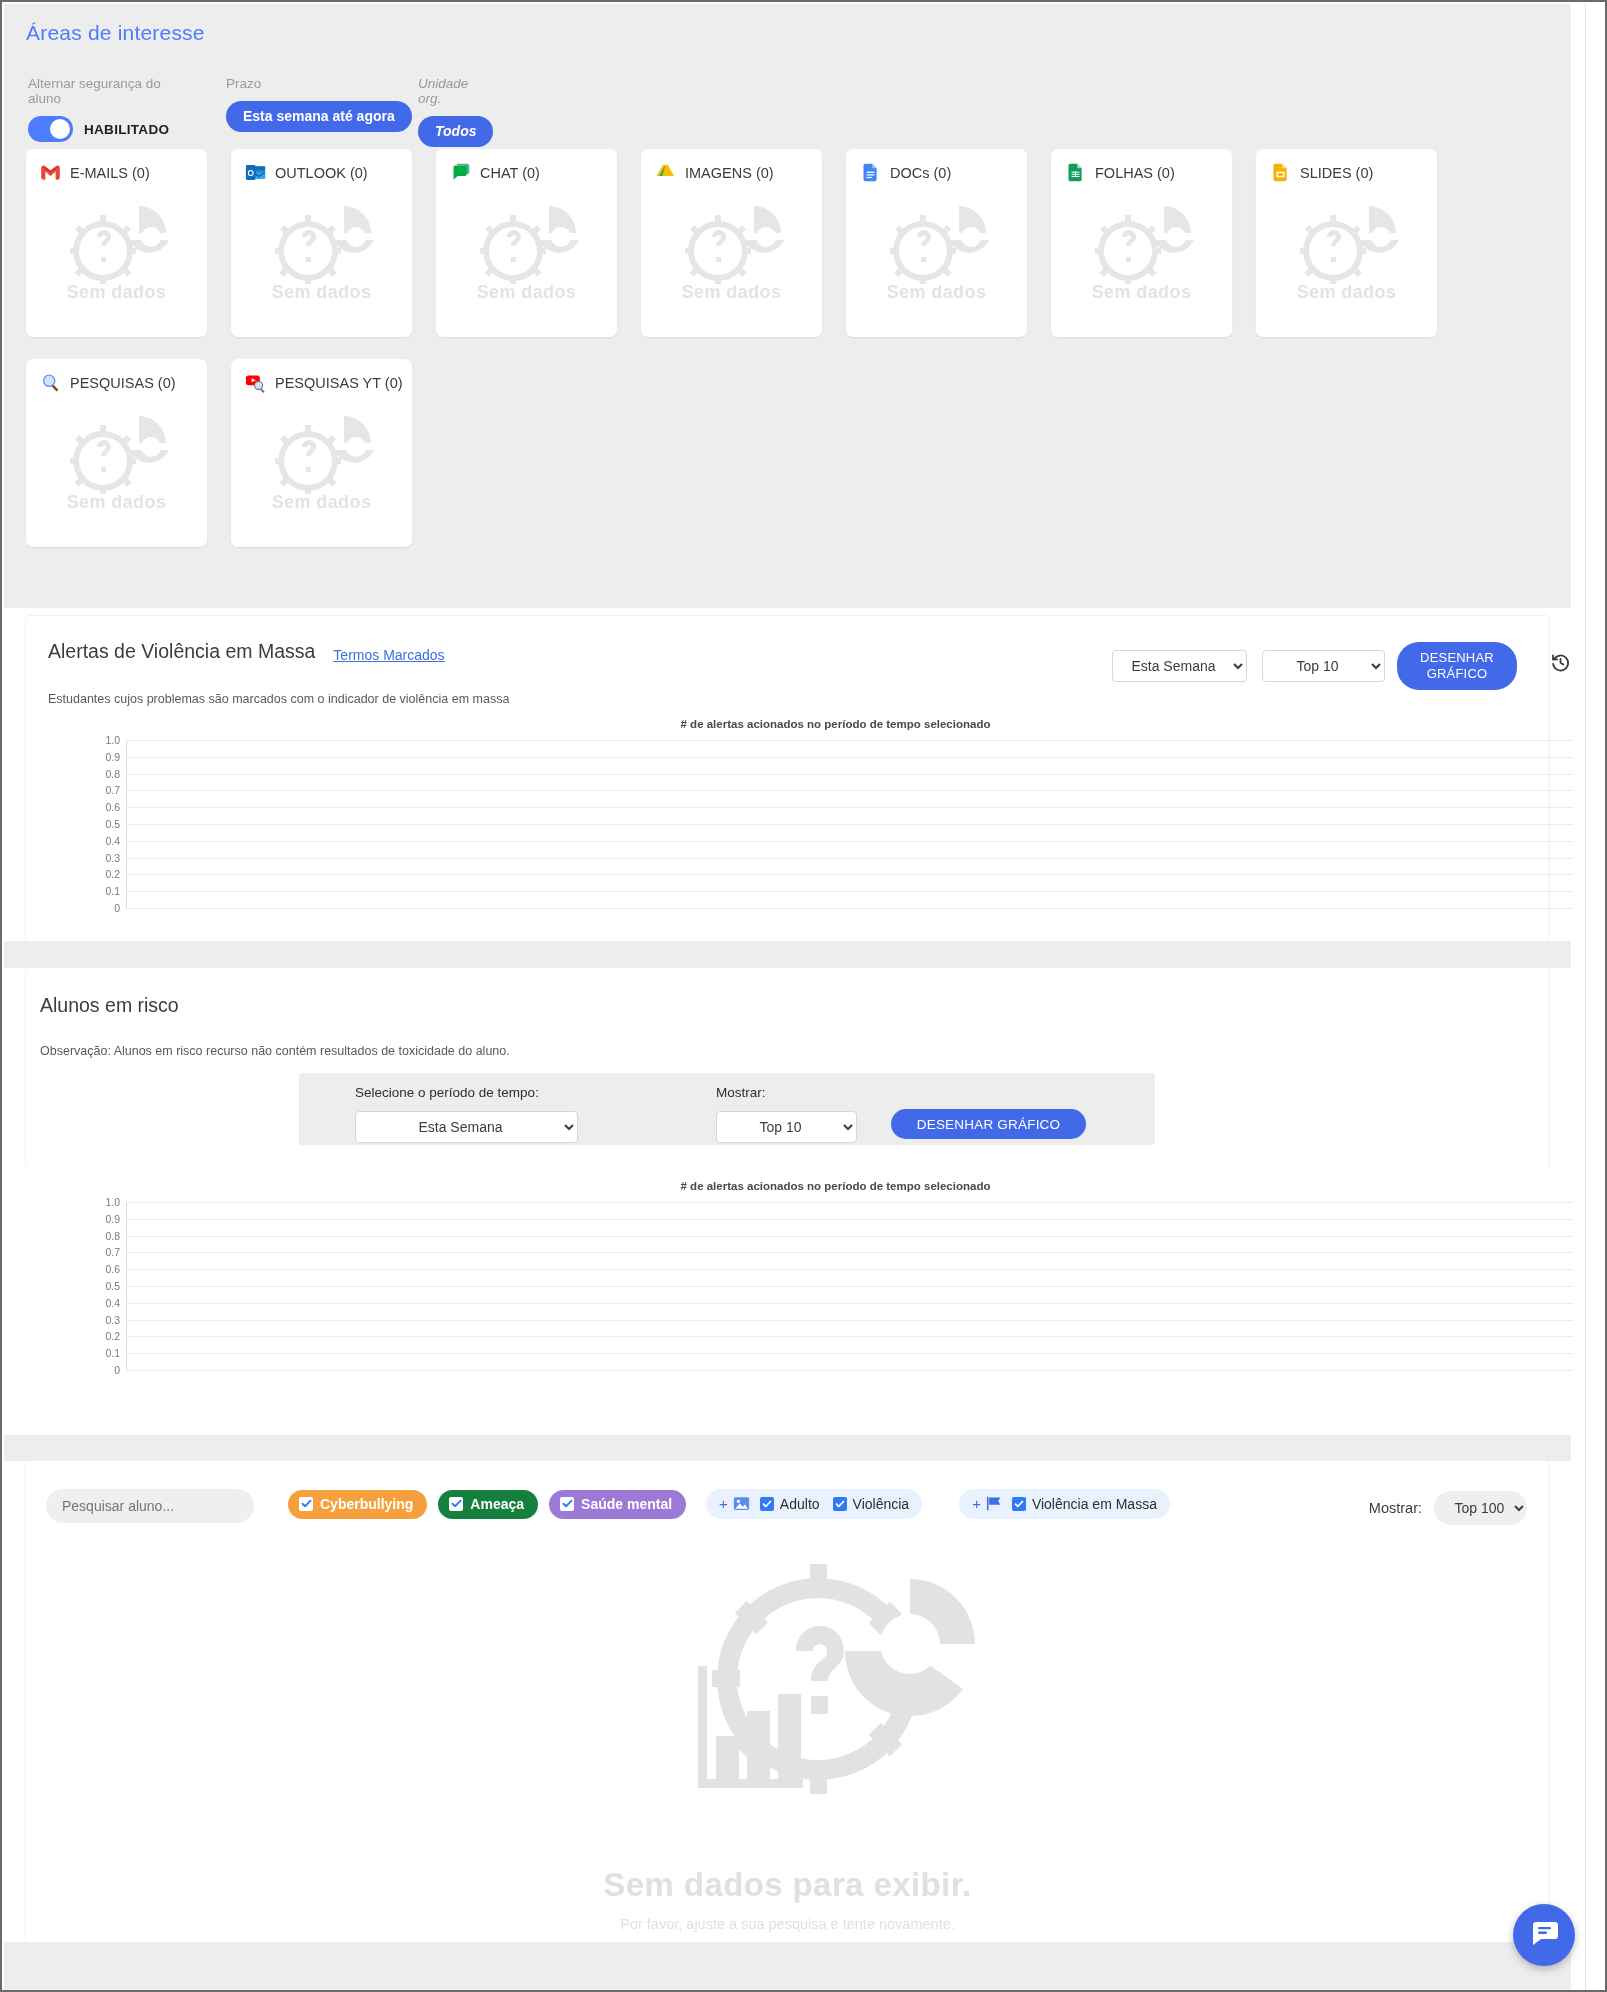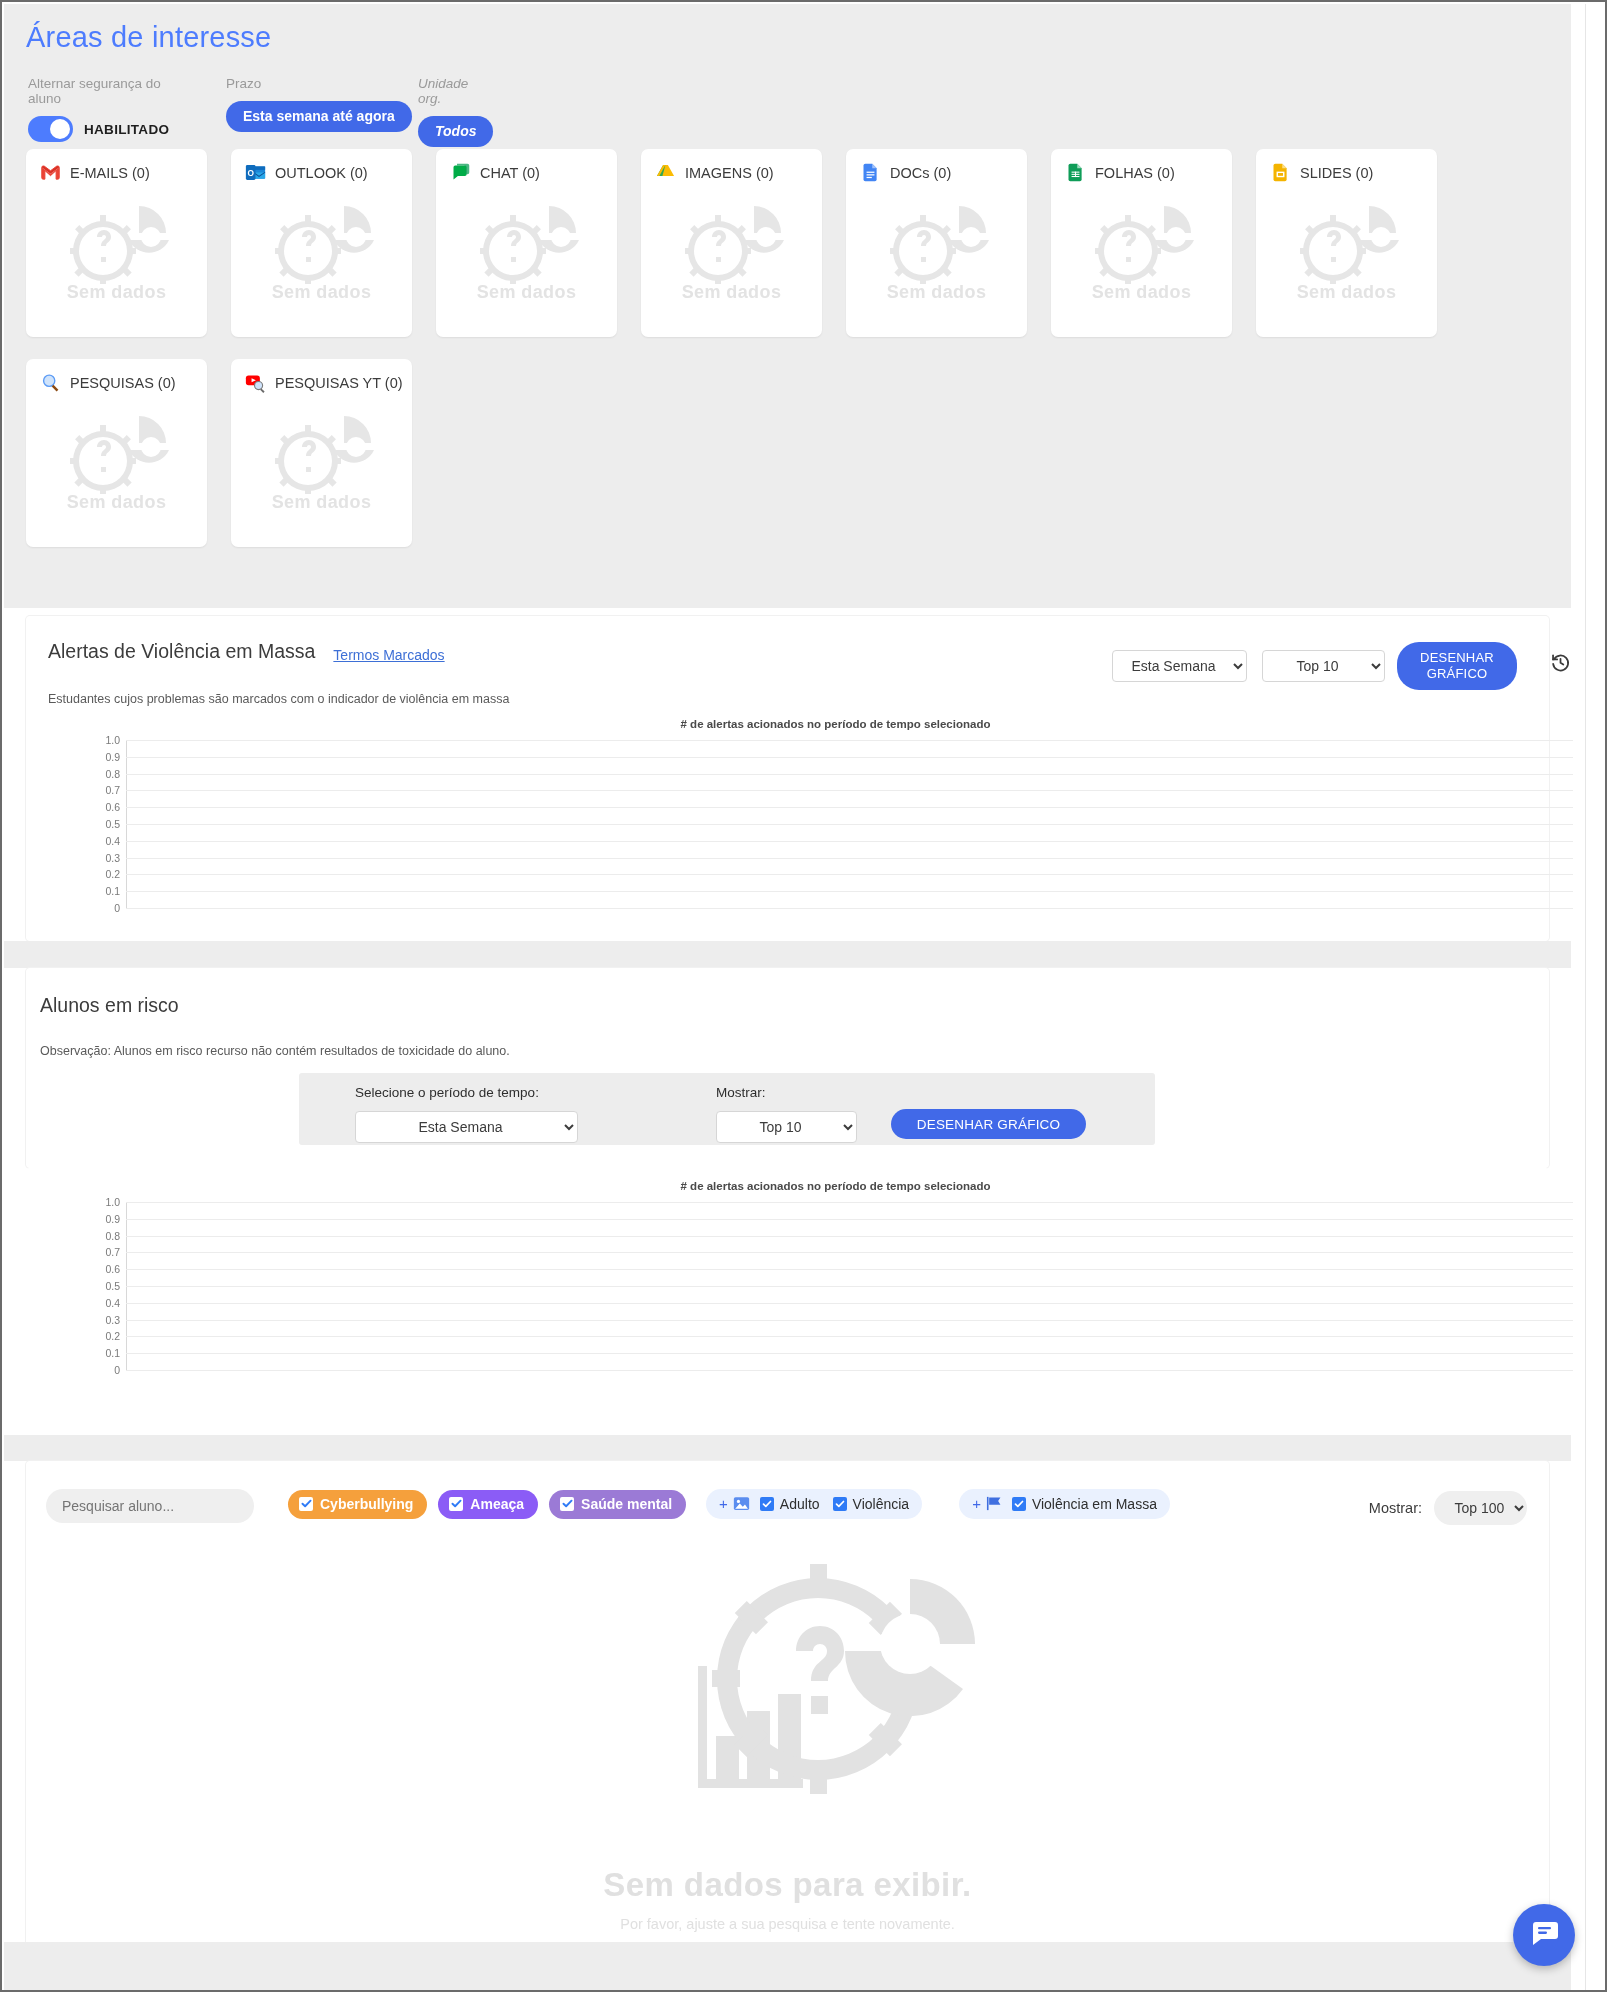--- a/index.html
+++ b/index.html
@@ -17,21 +17,21 @@
   .scroll-col {
     position:absolute; right:2px; top:2px; width:18px; height:1988px;
     background:#ffffff; border-left:1px solid #e6e6e6;
   }
   .page { position:absolute; left:2px; top:2px; width:1585px; height:1988px; background:#ffffff; }
 
   
   .top-panel { position:absolute; left:0; top:0; width:1567px; height:604px; background:#ededed; }
   .page-title {
     position:absolute; left:22px; top:17px;
-    font-size:29px; color:#4d7cfe; font-weight:400; letter-spacing:.2px;
+    font-size:21px; color:#4d7cfe; font-weight:400; letter-spacing:.2px;
   }
   .filters { position:absolute; left:24px; top:72px; }
   .filter-group { position:absolute; }
   .filter-label { font-size:13.5px; color:#9a9a9a; font-weight:400; display:block; margin-bottom:10px;}
   .toggle-row { display:flex; align-items:center;margin-top:6px; }
   .toggle {
     width:45px; height:26px; border-radius:13px; background:#4d7cfe; position:relative; cursor:pointer;
   }
   .toggle .knob{
     position:absolute; right:3px; top:3px; width:20px; height:20px; border-radius:50%; background:#fff;
@@ -612,21 +612,21 @@
 
         <span class="tag" style="background:#f5a03c;">
           <span class="cb">
             <svg width="11" height="11" viewBox="0 0 12 12">
                 <path d="M1.6 6.2 4.5 9 10.4 2.9" stroke="#2f7bf6" stroke-width="2.1" fill="none" stroke-linecap="round" stroke-linejoin="round"></path>
               </svg>
           </span>
           <span>Cyberbullying</span>
         </span>
 
-        <span class="tag" style="background:#8b5cf6;">
+        <span class="tag" style="background:#15803d;">
           <span class="cb">
             <svg width="11" height="11" viewBox="0 0 12 12">
                 <path d="M1.6 6.2 4.5 9 10.4 2.9" stroke="#2f7bf6" stroke-width="2.1" fill="none" stroke-linecap="round" stroke-linejoin="round"></path>
               </svg>
           </span>
           <span>Ameaça</span>
         </span>
 
         <span class="tag" style="background:#9b7ad6; margin-right:20px;">
           <span class="cb">

